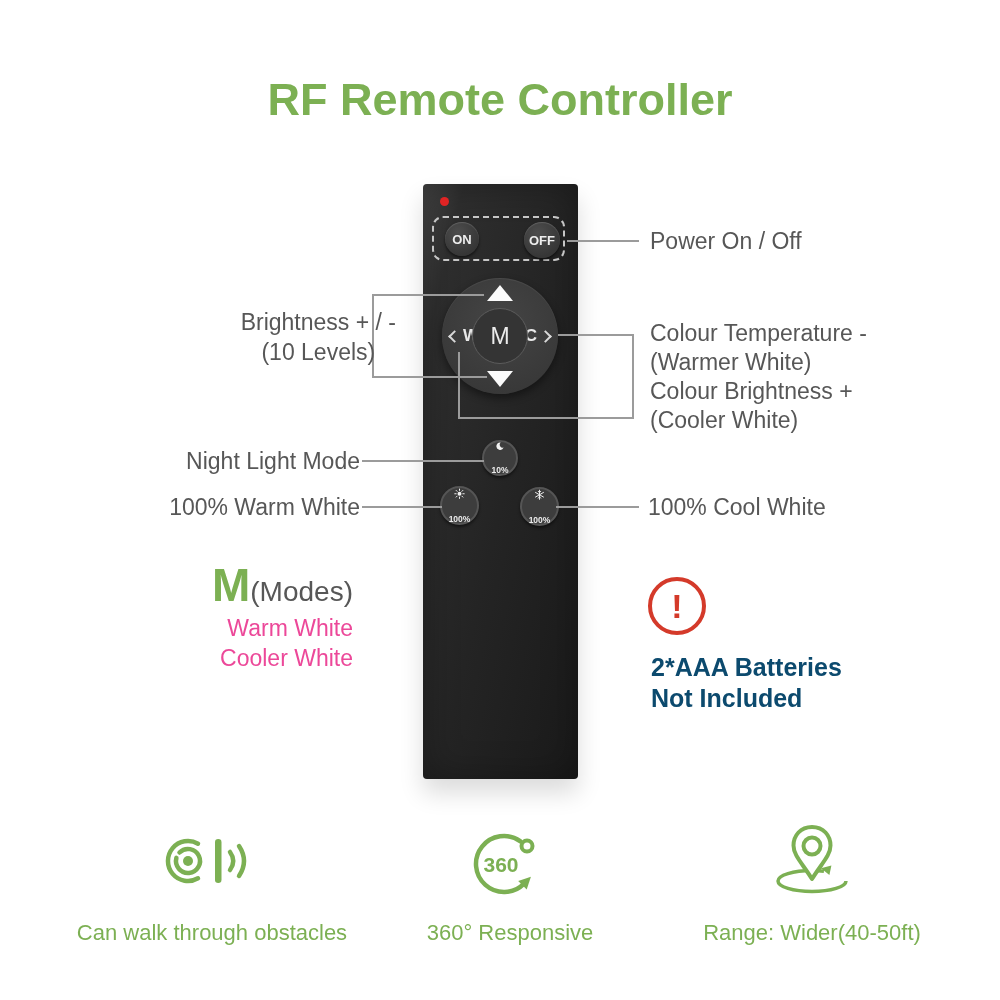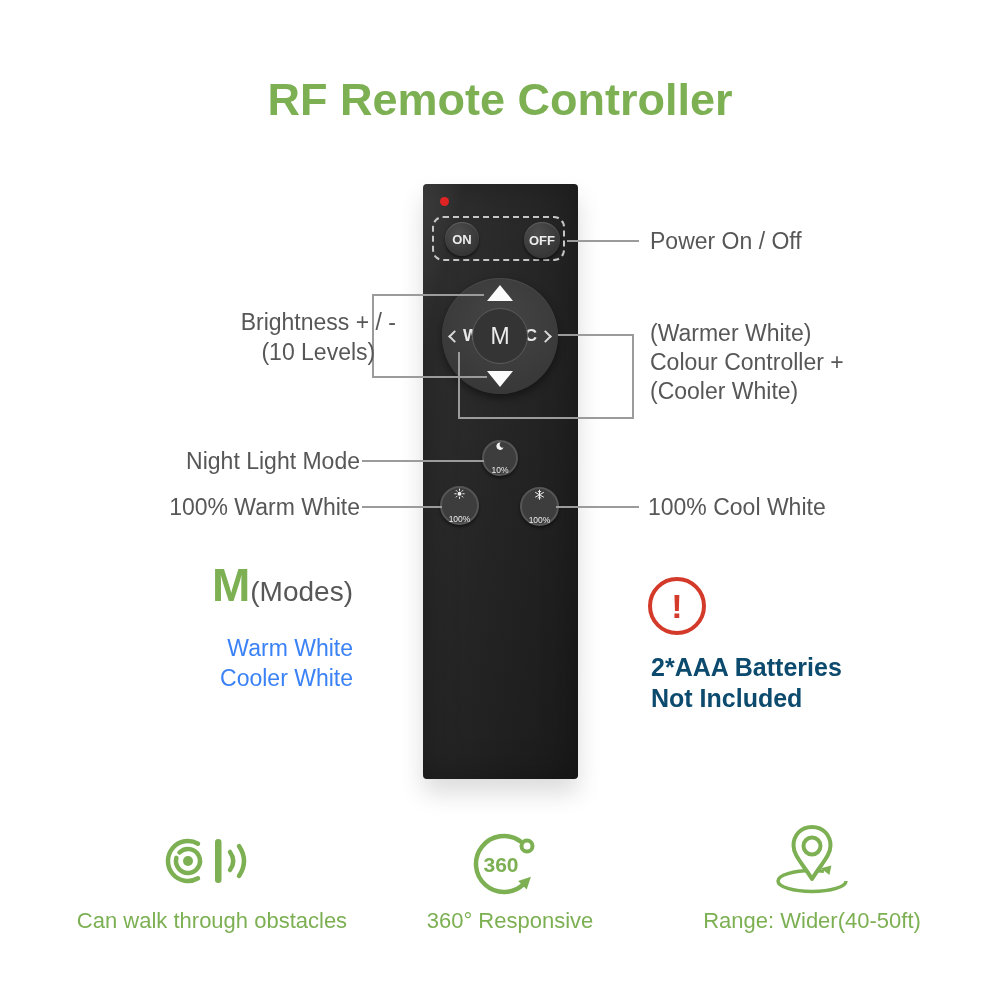--- a/index.html
+++ b/index.html
@@ -36,21 +36,21 @@
        color:#e8e8e8;font-size:17px;font-weight:600;}
   .key-w{left:8px;}
   .key-c{right:8px;}
   .chev{width:7px;height:7px;}
   .chev-l{border-left:2px solid #d8d8d8;border-top:2px solid #d8d8d8;transform:rotate(-45deg);}
   .chev-r{border-right:2px solid #d8d8d8;border-top:2px solid #d8d8d8;transform:rotate(45deg);}
 
   .sbtn{position:absolute;border-radius:50%;background:#3d3d3d;border:2px solid #555;box-sizing:border-box;
         box-shadow:0 2px 3px rgba(0,0,0,.5);display:flex;flex-direction:column;align-items:center;
         justify-content:center;color:#ebebeb;}
-  .sbtn .pct{font-size:8.5px;font-weight:400;line-height:1;margin-top:15px;}
+  .sbtn .pct{font-size:8.5px;font-weight:700;line-height:1;margin-top:15px;}
   .btn-night{left:59px;top:256px;width:36px;height:36px;}
   .btn-warm{left:17px;top:302px;width:39px;height:39px;}
   .btn-cool{left:97px;top:303px;width:39px;height:39px;}
 
   
   .cl{position:absolute;background:#9b9b9b;z-index:2;}
   .l-power{left:567px;top:240px;width:72px;height:2px;}
   .l-btop{left:372px;top:294px;width:112px;height:2px;}
   .l-bleft{left:372px;top:294px;width:2px;height:84px;}
   .l-bbot{left:372px;top:376px;width:115px;height:2px;}
@@ -67,35 +67,35 @@
   .lbl-power{left:650px;top:227px;}
   .lbl-brightness{right:604px;top:307px;text-align:center;line-height:30px;}
   .lbl-ct{left:650px;top:319px;line-height:29px;}
   .lbl-night{right:640px;top:447px;}
   .lbl-warm{right:640px;top:493px;}
   .lbl-cool{left:648px;top:493px;}
 
   .modes{position:absolute;right:647px;top:558px;text-align:right;z-index:3;}
   .modes-m{font-size:46px;font-weight:700;color:#7CB053;}
   .modes-suffix{font-size:28px;color:#575757;}
-  .modes-items{font-size:23px;color:#3b82f6;line-height:30px;margin-top:21px;}
+  .modes-items{font-size:23px;color:#ec4899;line-height:30px;margin-top:1px;}
 
   .warn{position:absolute;left:648px;top:577px;width:58px;height:58px;box-sizing:border-box;
         border:4px solid #d43a2a;border-radius:50%;display:flex;align-items:center;justify-content:center;
         color:#d43a2a;font-size:34px;font-weight:700;z-index:3;}
   .battery{position:absolute;left:651px;top:652px;font-size:25px;font-weight:700;color:#0c4a6e;
            line-height:31px;z-index:3;}
 
   
   .feature{position:absolute;top:820px;display:flex;flex-direction:column;align-items:center;}
   .f1{left:40px;width:344px;}
   .f2{left:395px;width:230px;}
   .f3{left:670px;width:284px;}
   .f-icon{height:84px;display:flex;align-items:center;justify-content:center;}
-  .f-label{font-size:22px;color:#7CB053;margin-top:4px;white-space:nowrap;}
+  .f-label{font-size:22px;color:#7CB053;margin-top:16px;white-space:nowrap;}
 </style>
 </head>
 <body>
 
 <div class="canvas">
 
   <div class="title">RF Remote Controller</div>
 
   <div class="remote">
     <div class="led"></div>
@@ -176,22 +176,23 @@
   <div class="cl l-ctw"></div>
 
   <div class="lbl lbl-power">Power On / Off</div>
 
   <div class="lbl lbl-brightness">
     <div>Brightness + / -</div>
     <div>(10 Levels)</div>
   </div>
 
   <div class="lbl lbl-ct">
+    <div>Colour Temperature -</div>
     <div>(Warmer White)</div>
-    <div>Colour Controller +</div>
+    <div>Colour Brightness +</div>
     <div>(Cooler White)</div>
   </div>
 
   <div class="lbl lbl-night">Night Light Mode</div>
   <div class="lbl lbl-warm">100% Warm White</div>
   <div class="lbl lbl-cool">100% Cool White</div>
 
   <div class="modes">
     <div>
       <span class="modes-m">M</span><span class="modes-suffix">(Modes)</span>

